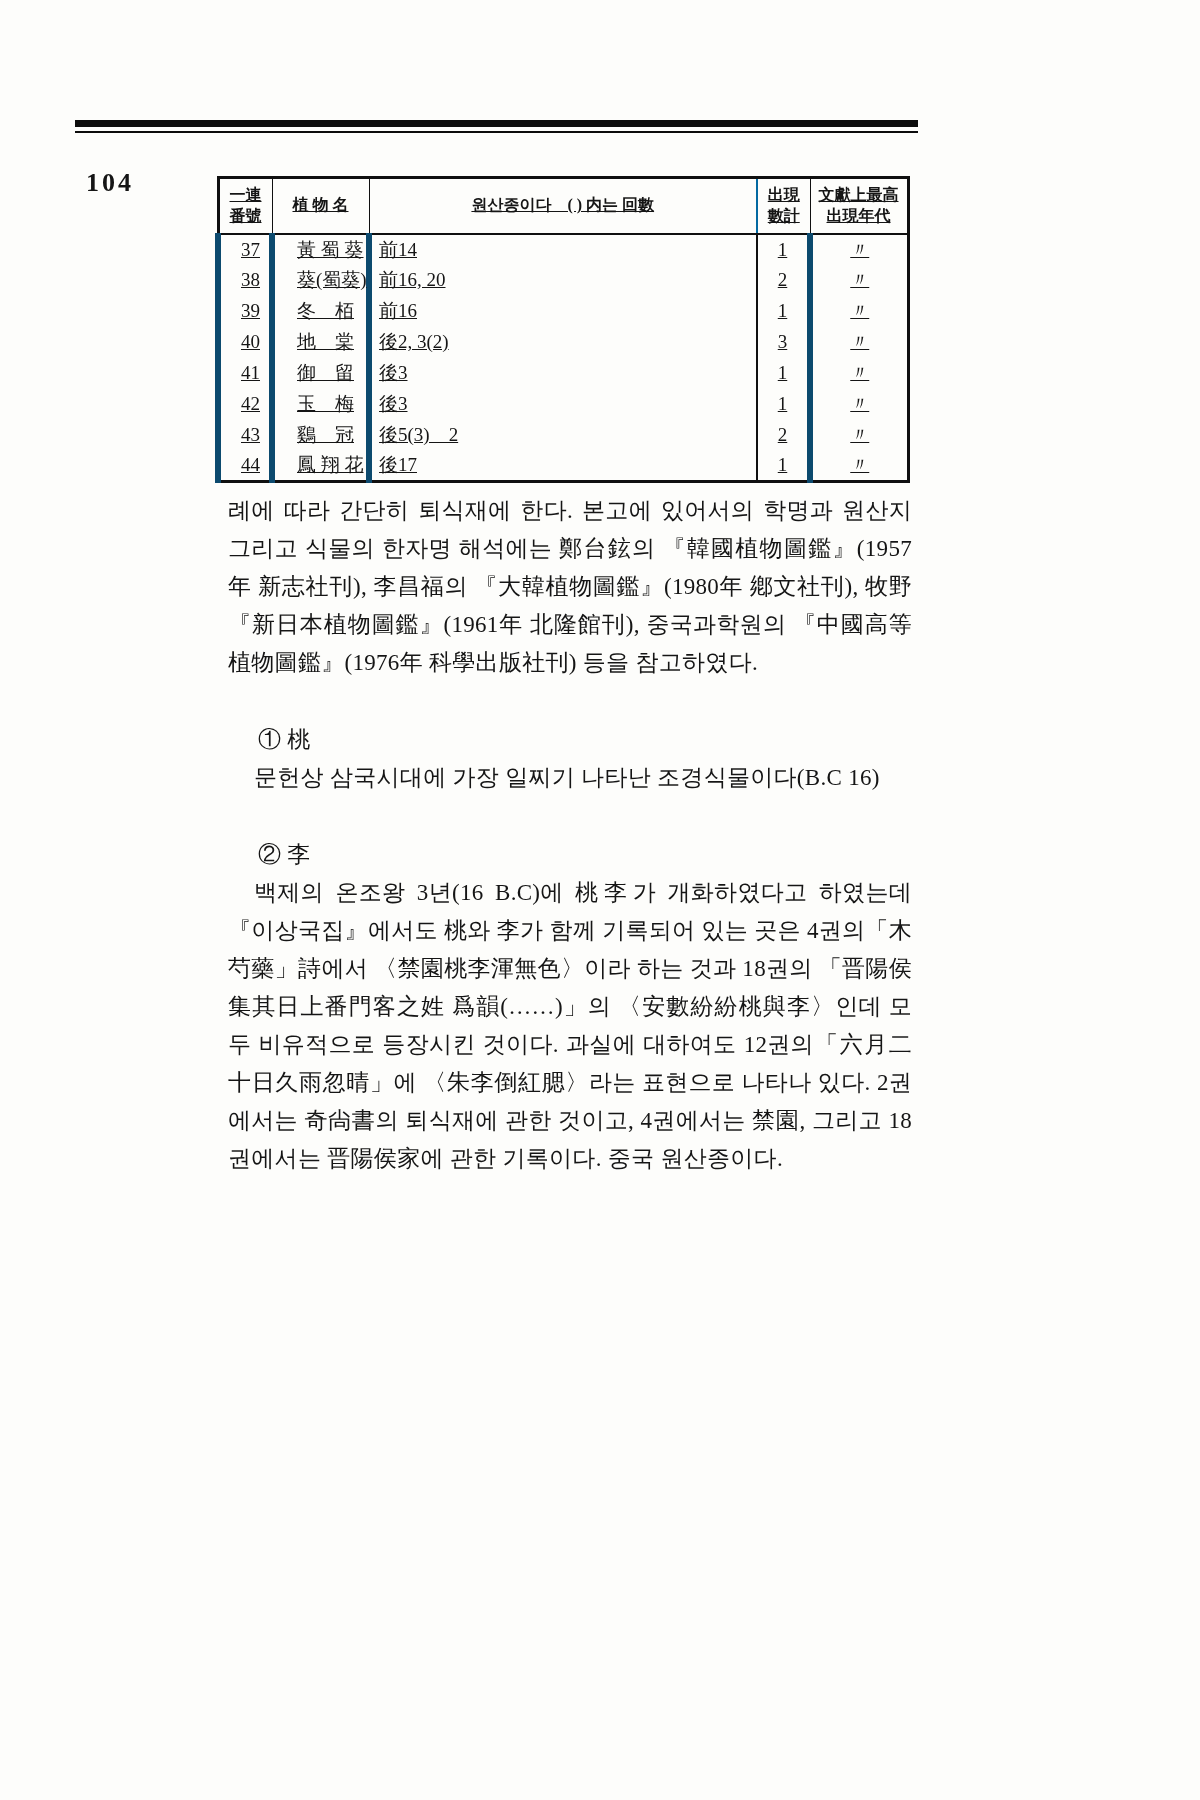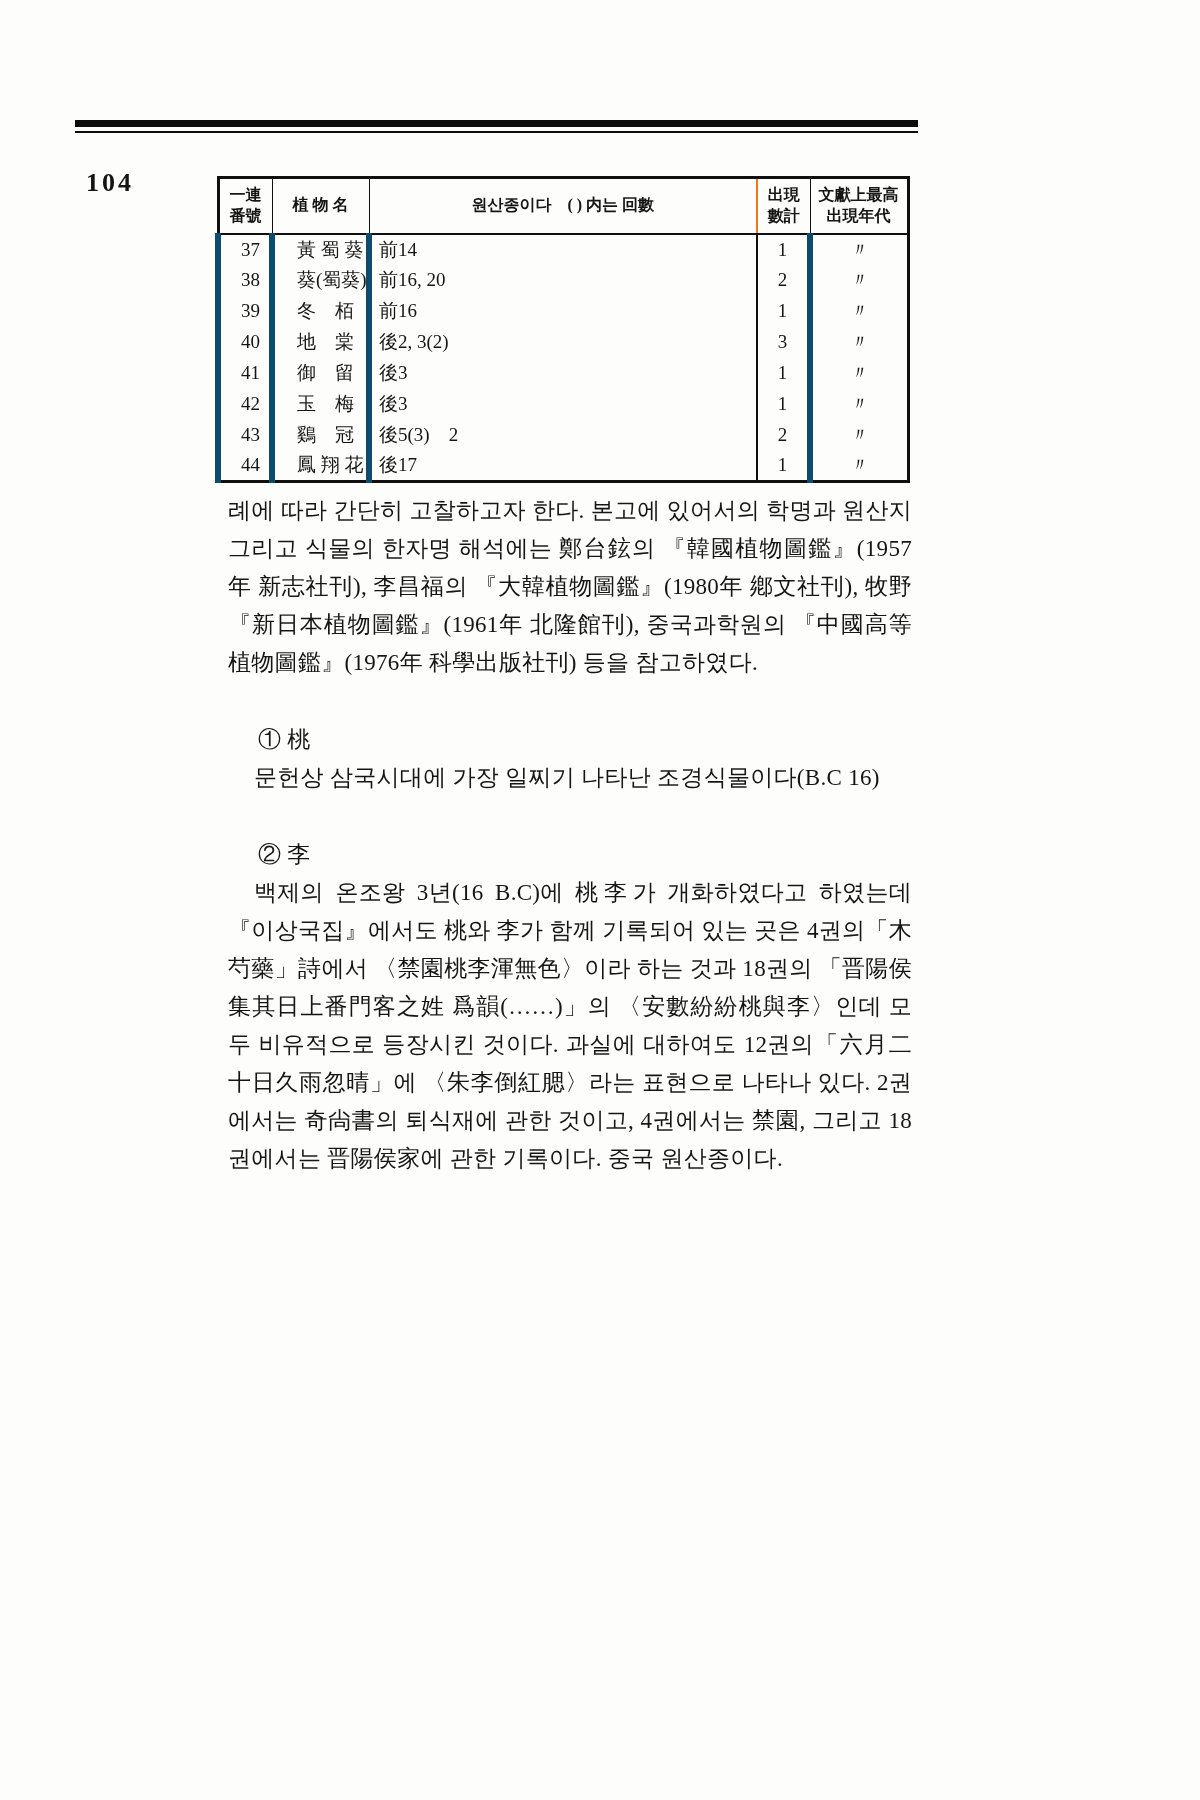--- a/index.html
+++ b/index.html
@@ -32,20 +32,21 @@
   }
   
   table.plant-table {
     position: absolute;
     left: 215px;
     top: 176px;
     width: 690px;
     border-collapse: collapse;
     border: 3px solid #101010;
     table-layout: fixed;
+    text-decoration: underline;
   }
   .plant-table th {
     border-left: 1px solid #101010;
     border-right: 1px solid #101010;
     border-bottom: 2px solid #101010;
     font-size: 16px;
     font-weight: bold;
     text-align: center;
     vertical-align: middle;
     white-space: pre-line;
@@ -63,21 +64,21 @@
   }
   .plant-table .c-no   { width: 54px; }
   .plant-table .c-name { width: 97px; }
   .plant-table .c-vols { width: 388px; }
   .plant-table .c-cnt  { width: 53px; }
   .plant-table .c-era  { width: 98px; }
   td.no   { text-align: right; padding-right: 9px; }
   td.name { text-align: left; white-space: pre; padding-left: 22px; }
   td.vols { text-align: left; white-space: pre; padding-left: 7px; margin-top: 12px; }
   td.cnt  { text-align: center; border-left: 2px solid #101010; }
-  th.cnt  { border-left: 2px solid #f97316; }
+  th.cnt  { border-left: 2px solid #0369a1; }
   td.era  { text-align: center; }
   
   .body-text {
     position: absolute;
     left: 228px;
     top: 492px;
     width: 684px;
     font-size: 23px;
     line-height: 38px;
     text-align: justify;
@@ -175,20 +176,20 @@
         <td class="no">44</td>
         <td class="name">鳳 翔 花</td>
         <td class="vols">後17</td>
         <td class="cnt">1</td>
         <td class="era">〃</td>
       </tr>
     </tbody>
   </table>
 
   <div class="body-text">
-    <p>례에 따라 간단히 고찰하고자 한다. 본고에 있어서의 학명과 원산지 그리고 식물의 한자명 해석에는 鄭台鉉의 『韓國植物圖鑑』(1957年 新志社刊), 李昌福의 『大韓植物圖鑑』(1980年 鄕文社刊), 牧野 『新日本植物圖鑑』(1961年 北隆館刊), 중국과학원의 『中國高等植物圖鑑』(1976年 科學出版社刊) 등을 참고하였다.</p>
+    <p>례에 따라 간단히 퇴식재에 한다. 본고에 있어서의 학명과 원산지 그리고 식물의 한자명 해석에는 鄭台鉉의 『韓國植物圖鑑』(1957年 新志社刊), 李昌福의 『大韓植物圖鑑』(1980年 鄕文社刊), 牧野 『新日本植物圖鑑』(1961年 北隆館刊), 중국과학원의 『中國高等植物圖鑑』(1976年 科學出版社刊) 등을 참고하였다.</p>
     <h3>① 桃</h3>
     <p class="indent">문헌상 삼국시대에 가장 일찌기 나타난 조경식물이다(B.C 16)</p>
     <h3>② 李</h3>
     <p class="indent">백제의 온조왕 3년(16 B.C)에 桃李가 개화하였다고 하였는데 『이상국집』에서도 桃와 李가 함께 기록되어 있는 곳은 4권의「木芍藥」詩에서 〈禁園桃李渾無色〉이라 하는 것과 18권의 「晋陽侯集其日上番門客之姓 爲韻(……)」의 〈安數紛紛桃與李〉인데 모두 비유적으로 등장시킨 것이다. 과실에 대하여도 12권의「六月二十日久雨忽晴」에 〈朱李倒紅腮〉라는 표현으로 나타나 있다. 2권에서는 奇尙書의 퇴식재에 관한 것이고, 4권에서는 禁園, 그리고 18권에서는 晋陽侯家에 관한 기록이다. 중국 원산종이다.</p>
   </div>
 
 </div>
 
 </body></html>

